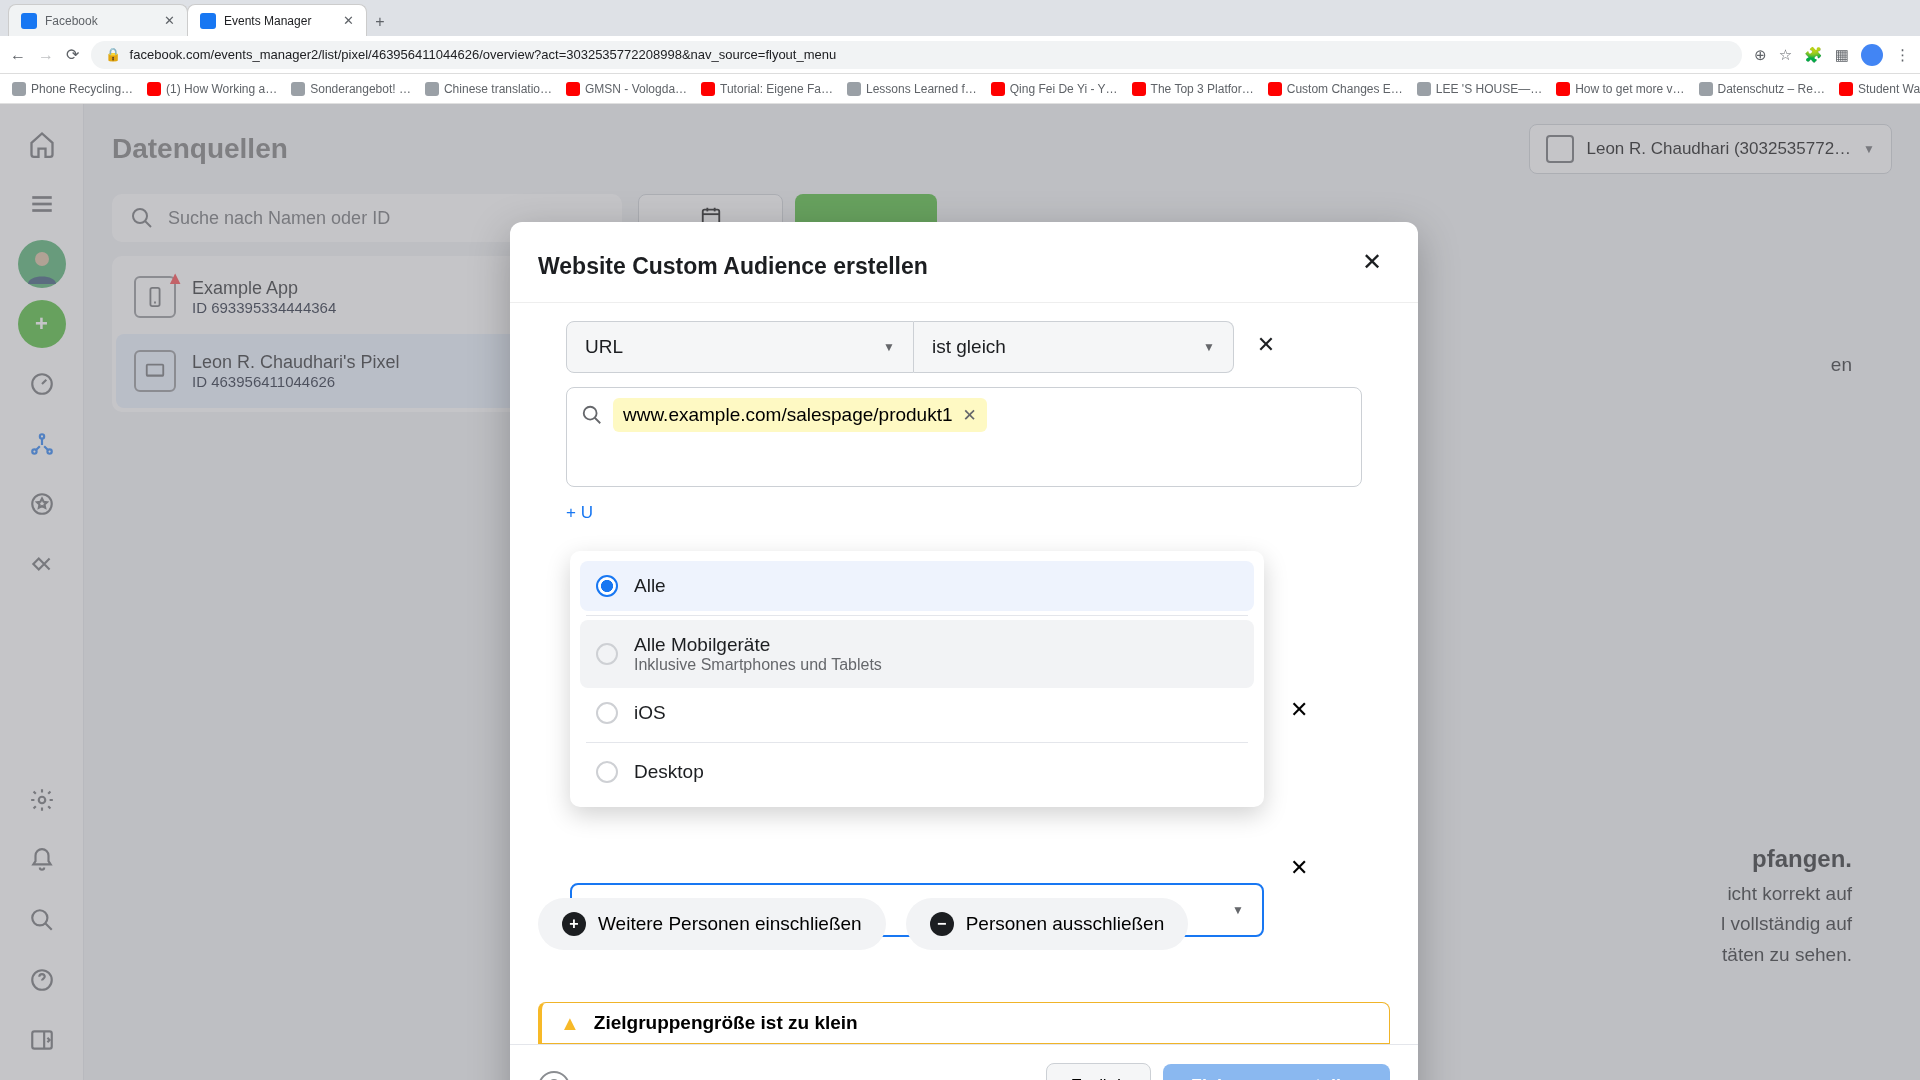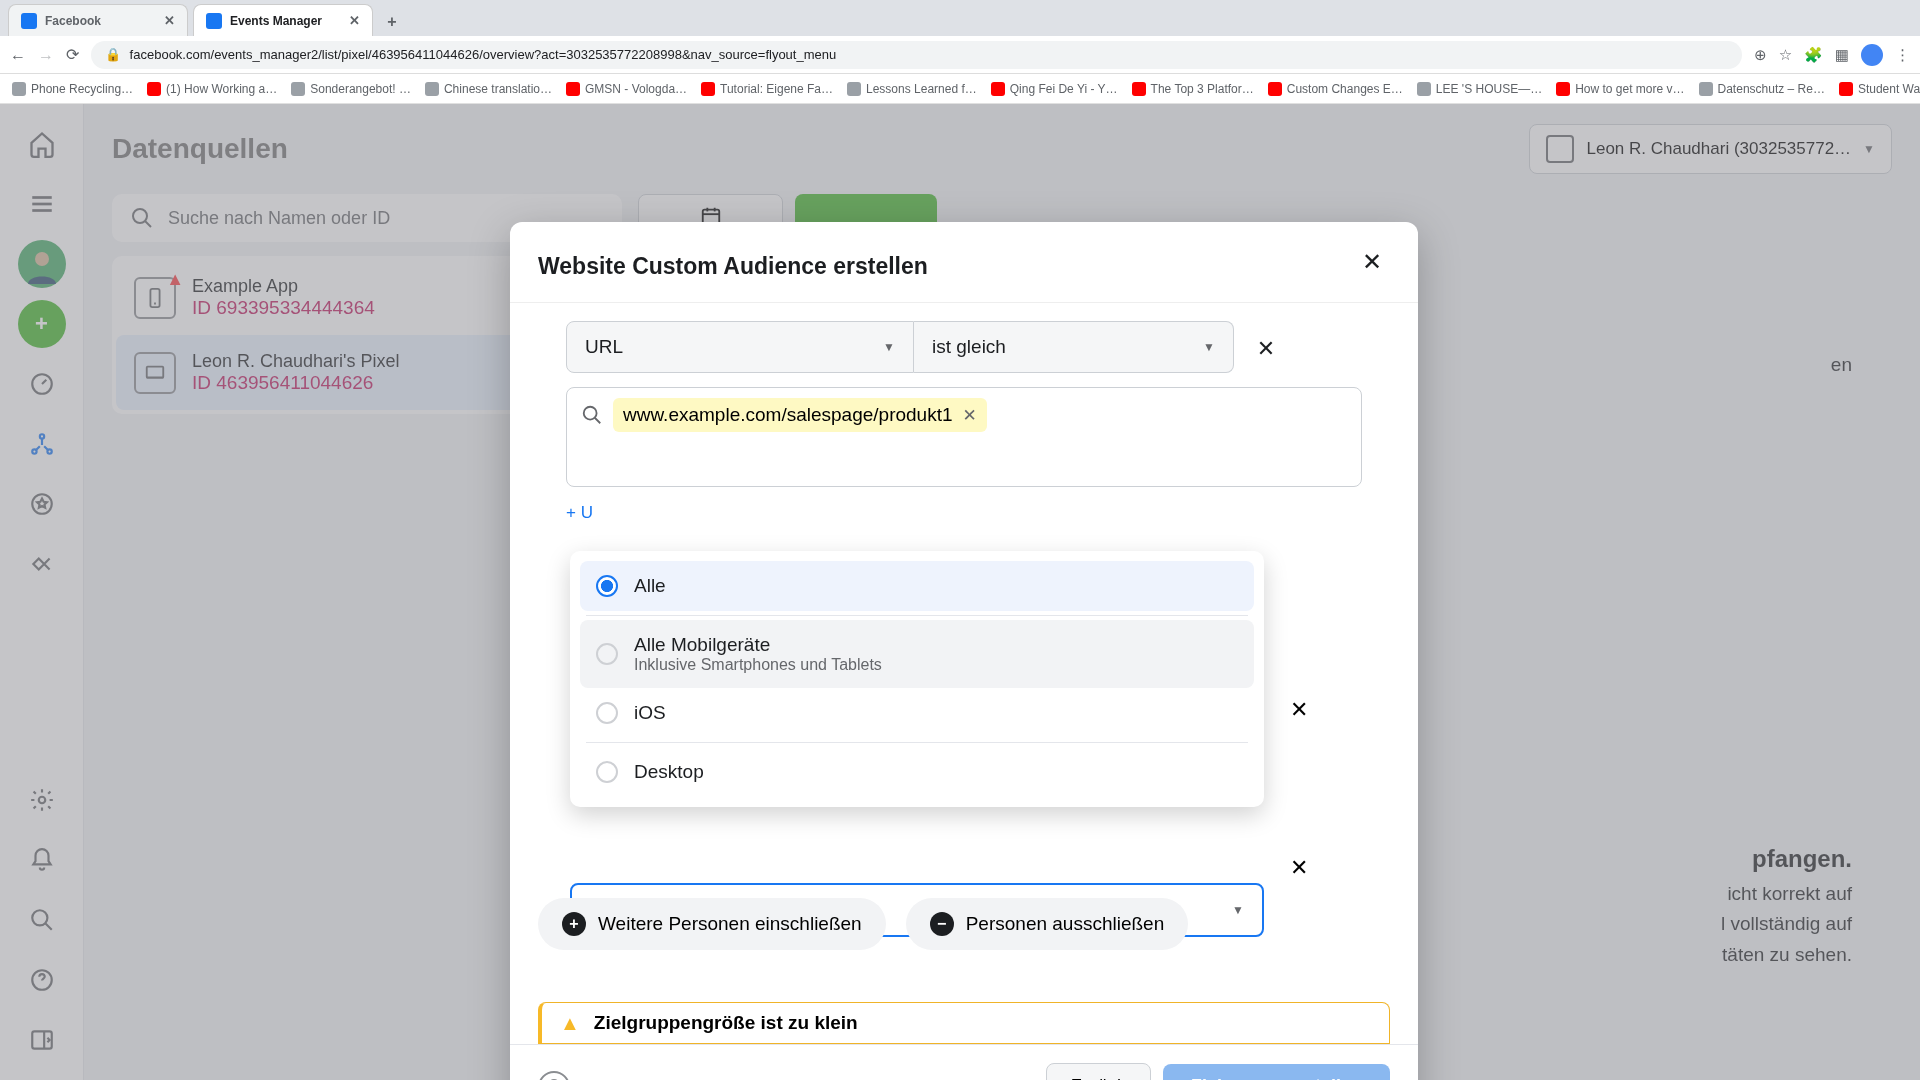--- a/index.html
+++ b/index.html
@@ -1,20 +1,20 @@
 <!DOCTYPE html>
 <html><head>
 <meta charset="utf-8">
 <style>
 * { margin: 0; padding: 0; box-sizing: border-box; font-family: -apple-system, BlinkMacSystemFont, "Segoe UI", Helvetica, Arial, sans-serif; }
 body { width: 1920px; height: 1080px; overflow: hidden; position: relative; background: #f0f2f5; }
 
 
 .browser-chrome { background: #dee1e6; }
-.tab-strip { display: flex; height: 36px; align-items: flex-end; padding: 0 8px; gap: 6px; background: #dee1e6; font-weight: bold; }
+.tab-strip { display: flex; height: 36px; align-items: flex-end; padding: 0 8px; gap: 0; background: #dee1e6; }
 .tab { display: flex; align-items: center; gap: 8px; padding: 0 12px; height: 32px; background: #f1f3f4; border-radius: 8px 8px 0 0; font-size: 12px; color: #5f6368; min-width: 180px; max-width: 220px; border: 1px solid #ccc; border-bottom: none; margin-right: -1px; }
 .tab.active { background: #fff; color: #202124; z-index: 2; }
 .tab .favicon { width: 16px; height: 16px; border-radius: 3px; background: #1877f2; flex-shrink: 0; }
 .tab .favicon.fb { background: #1877f2; }
 .tab .closex { margin-left: auto; font-size: 13px; color: #5f6368; }
 .new-tab { width: 28px; height: 28px; display: flex; align-items: center; justify-content: center; color: #5f6368; font-size: 16px; }
 
 .addr-bar { display: flex; align-items: center; height: 38px; background: #fff; padding: 0 10px; gap: 12px; border-bottom: 1px solid #ddd; }
 .nav-btn { color: #5f6368; font-size: 16px; }
 .url-box { flex: 1; background: #f1f3f4; border-radius: 20px; height: 28px; display: flex; align-items: center; padding: 0 14px; font-size: 13px; color: #202124; gap: 8px; }
@@ -46,33 +46,33 @@
 .date-drop { background: #fff; border: 1px solid #ccd0d5; border-radius: 8px; padding: 10px 16px; display: flex; align-items: center; gap: 10px; font-size: 17px; flex-direction: column; }
 .create-btn { background: #42b72a; color: #fff; border-radius: 8px; padding: 12px 24px; font-size: 17px; font-weight: 600; display: flex; align-items: center; gap: 10px; }
 
 .search-row { background: #fff; border-radius: 10px; padding: 12px 18px; display: flex; align-items: center; gap: 14px; margin-bottom: 14px; color: #65676b; font-size: 18px; }
 
 .ds-card { background: #fff; border-radius: 10px; padding: 4px; }
 .ds-item { display: flex; align-items: center; gap: 16px; padding: 16px 18px; border-radius: 8px; }
 .ds-item.selected { background: #e7f0fd; }
 .ds-icon { width: 42px; height: 42px; border: 2px solid #8a8d91; border-radius: 6px; display: flex; align-items: center; justify-content: center; color: #65676b; }
 .ds-name { font-size: 18px; color: #1c1e21; }
-.ds-sub { font-size: 19px; color: #be185d; }
+.ds-sub { font-size: 15px; color: #0f172a; }
 
 
 .scrim { position: absolute; inset: 0; background: rgba(140, 140, 145, 0.5); }
 
 
 .modal { position: absolute; left: 510px; top: 118px; width: 908px; height: 906px; background: #fff; border-radius: 12px; display: flex; flex-direction: column; box-shadow: 0 12px 40px rgba(0,0,0,.25); overflow: hidden; }
 .modal-head { padding: 22px 28px; display: flex; justify-content: space-between; align-items: flex-end; }
 .modal-title { font-size: 23px; font-weight: 700; color: #1c1e21; }
 .modal-x { width: 36px; height: 36px; display: flex; align-items: center; justify-content: center; font-size: 24px; color: #1c1e21; }
 
 .modal-body { flex: 1; padding: 0 28px 16px; overflow: hidden; position: relative; border-top: 1px solid #eee; }
-.filter-row { display: flex; gap: 0; align-items: flex-end; margin-top: 18px; }
+.filter-row { display: flex; gap: 0; align-items: flex-start; margin-top: 18px; }
 .sel-box { border: 1px solid #ccd0d5; height: 52px; display: flex; align-items: center; justify-content: space-between; padding: 0 18px; font-size: 19px; color: #1c1e21; background: #f5f6f7; }
 .sel-box.url { width: 348px; border-radius: 8px 0 0 8px; margin-left: 28px; }
 .sel-box.op { width: 320px; border-left: none; border-radius: 0 8px 8px 0; }
 .row-x { width: 48px; height: 48px; display: flex; align-items: center; justify-content: center; font-size: 22px; color: #1c1e21; margin-left: 8px; }
 
 .url-input-wrap { margin: 14px 28px 0; border: 1px solid #ccd0d5; border-radius: 8px; padding: 10px 14px; min-height: 100px; }
 .url-input-inner { display: flex; align-items: center; gap: 10px; }
 .url-chip { background: #fef9c3; border-radius: 6px; padding: 6px 10px; display: flex; align-items: center; gap: 10px; font-size: 19px; }
 .chip-x { font-size: 17px; color: #65676b; }
 

